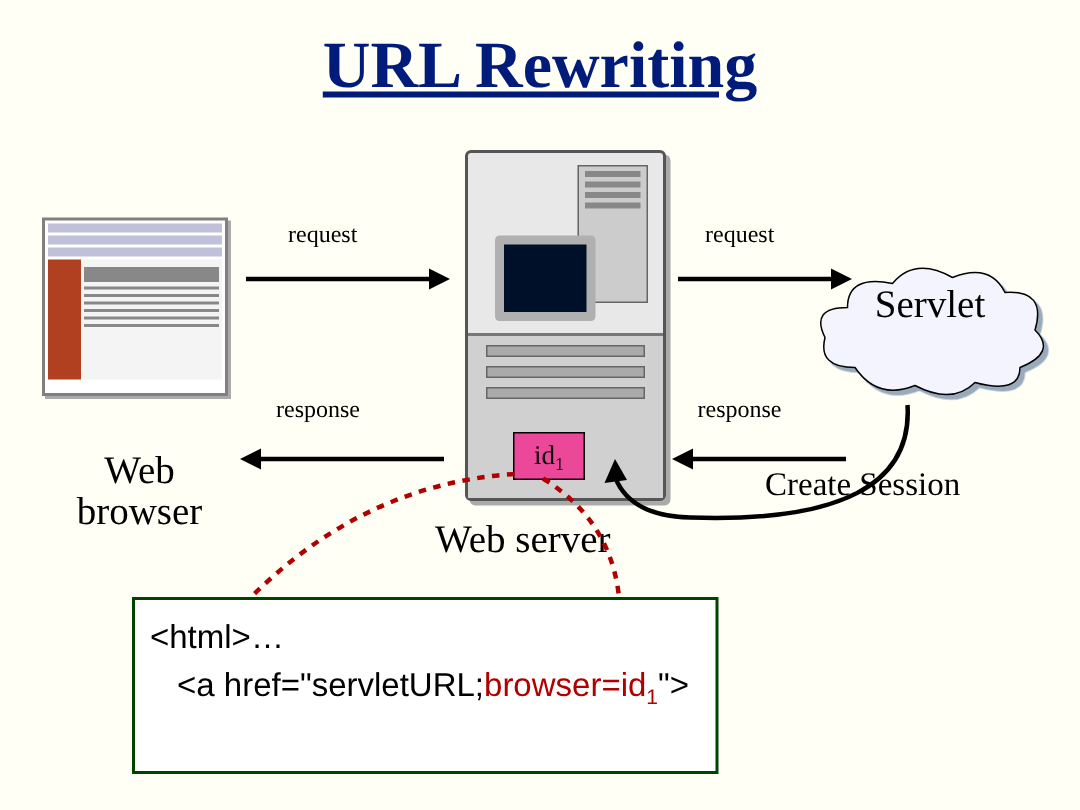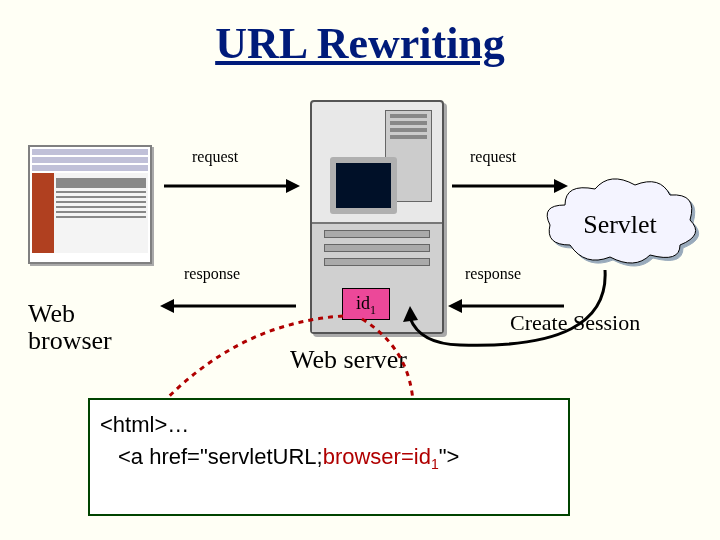--- a/index.html
+++ b/index.html
@@ -33,20 +33,21 @@
   .browser .body { display: flex; height: 80px; margin: 2px; }
   .browser .sidecol { width: 22px; background: #b04020; }
   .browser .page { flex: 1; background: #f4f4f4; padding: 2px; }
   .browser .page div { height: 2px; background: #888; margin: 3px 0; }
   .browser .big { height: 10px !important; background:#023; }
   .browser-label {
     position: absolute;
     left: 28px; top: 300px;
     width: 130px;
     font-size: 26px;
+    text-align: center;
     line-height: 1.05;
   }
   
   .server {
     position: absolute;
     left: 310px; top: 100px;
     width: 130px; height: 230px;
     background: #e8e8e8;
     border: 2px solid #555;
     border-radius: 4px;
@@ -87,41 +88,41 @@
   
   .cloud {
     position: absolute;
     left: 540px; top: 175px;
     width: 160px; height: 95px;
     filter: drop-shadow(3px 3px 0 #9ab);
   }
   .cloud svg { width: 100%; height: 100%; }
   .cloud-label {
     position: absolute;
-    left: 560px; top: 210px;
+    left: 560px; top: 188px;
     width: 120px;
     text-align: center;
     font-size: 26px;
   }
   .create-label {
     position: absolute;
     left: 510px; top: 310px;
     font-size: 22px;
   }
   
   .arrow-label {
     position: absolute;
     font-size: 16px;
   }
   svg.arrow { position: absolute; overflow: visible; }
   
   .codebox {
     position: absolute;
     left: 88px; top: 398px;
-    width: 482px; height: 118px;
+    width: 391px; height: 118px;
     border: 2px solid #040;
     background: #fff;
     padding: 6px 10px;
     font-family: Arial, sans-serif;
     font-size: 22px;
     box-sizing: border-box;
   }
   .codebox .line { margin: 6px 0; }
   .codebox .indent { padding-left: 18px; }
   .mono { font-family: Arial, sans-serif; }

